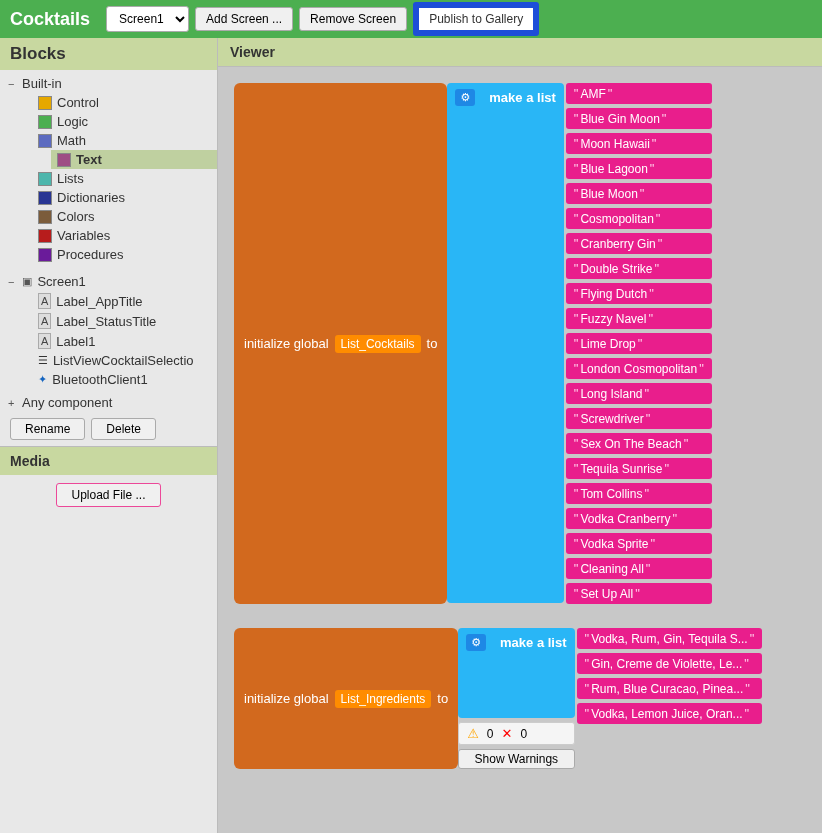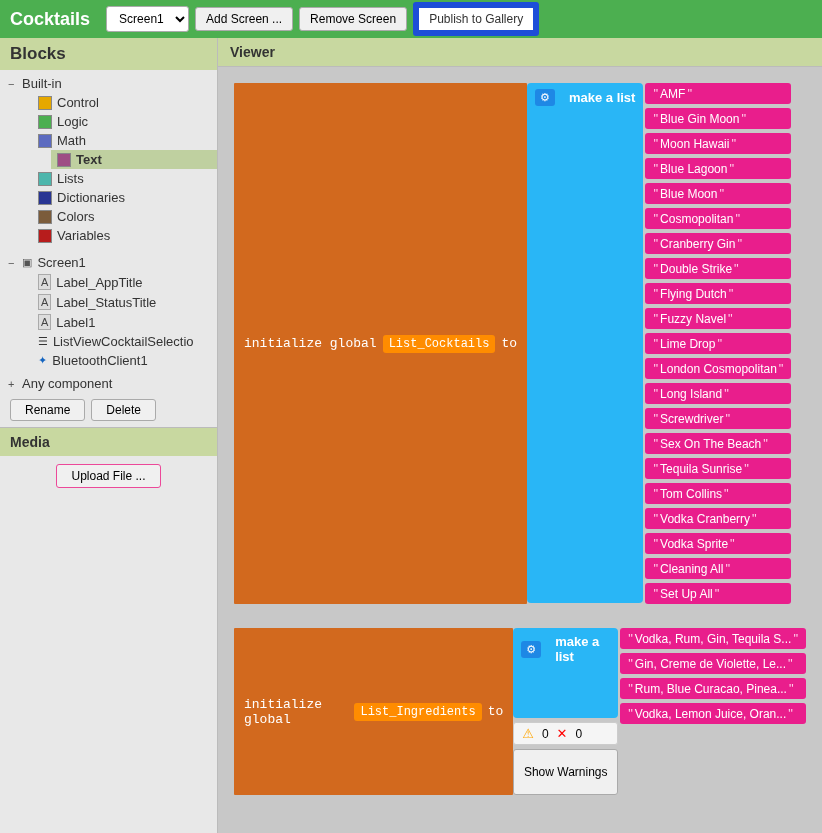--- a/index.html
+++ b/index.html
@@ -165,28 +165,27 @@
       display: flex;
       align-items: flex-start;
       margin-bottom: 24px;
     }
 
     
     .init-block {
       background: #d2691e;
       color: white;
       padding: 14px 10px;
-      border-radius: 1px;
+      border-radius: 6px;
       display: flex;
       align-items: center;
       gap: 6px;
       font-size: 13px;
       min-height: 520px;
       align-self: stretch;
-      font-family: Liberation Mono, monospace;
     }
     .init-block-small {
       min-height: 90px;
     }
     .var-name-badge {
       background: #ff8c00;
       color: white;
       border-radius: 3px;
       padding: 2px 6px;
       font-size: 12px;
@@ -258,21 +257,21 @@
       gap: 8px;
       font-size: 12px;
       margin-top: 4px;
     }
     .warn-icon { color: orange; font-size: 13px; }
     .err-icon { color: red; font-size: 13px; }
     .show-warnings-btn {
       background: #f0f0f0;
       border: 1px solid #aaa;
       border-radius: 3px;
-      padding: 15px 8px;
+      padding: 2px 8px;
       font-size: 12px;
       cursor: pointer;
       margin-top: 4px;
     }
 
     
     .block-group-2 {
       margin-top: 8px;
     }
   </style>
@@ -325,20 +324,24 @@
           <span class="tree-label">Dictionaries</span>
         </div>
         <div class="child-item">
           <span class="color-block" style="background:#7b5c3b;"></span>
           <span class="tree-label">Colors</span>
         </div>
         <div class="child-item">
           <span class="color-block" style="background:#b71c1c;"></span>
           <span class="tree-label">Variables</span>
         </div>
+        <div class="child-item">
+          <span class="color-block" style="background:#6a1b9a;"></span>
+          <span class="tree-label">Procedures</span>
+        </div>
       </div>
     </div>
 
     <div class="tree-section">
       <div class="tree-item">
         <span class="tree-toggle">−</span>
         <span class="icon-screen">▣</span>
         <span class="tree-label">Screen1</span>
       </div>
       <div class="tree-children">

